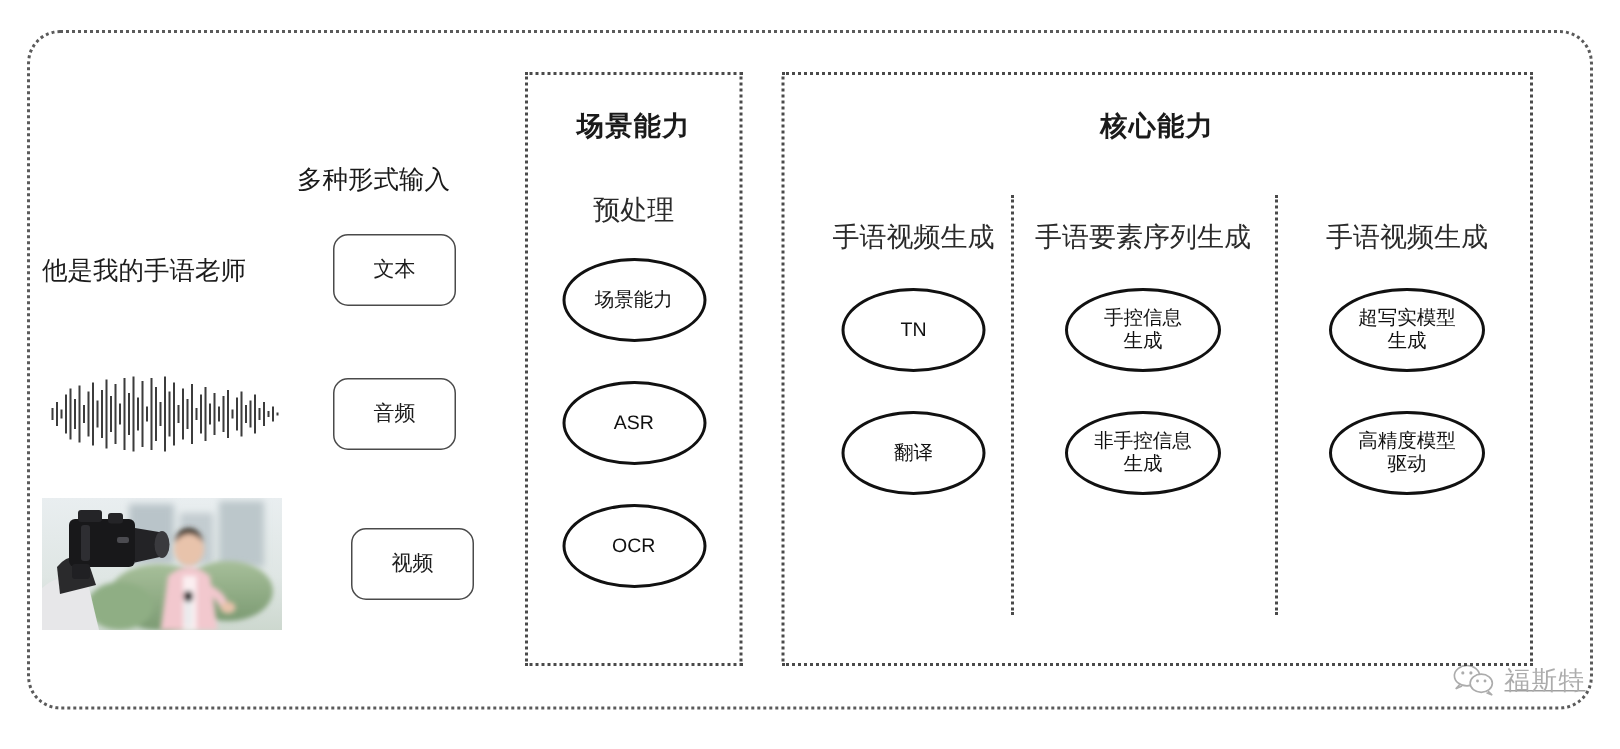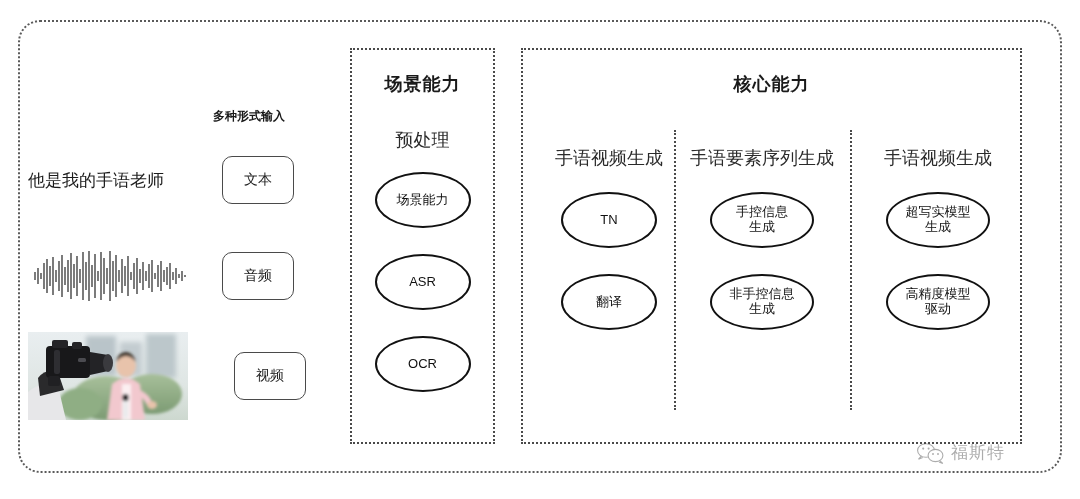--- a/index.html
+++ b/index.html
@@ -126,22 +126,22 @@
     top: 90px;
     width: 300px;
     height: 340px;
   }
   #input-title {
     position: absolute;
     left: 156px;
     top: 18px;
     width: 130px;
     text-align: center;
-    font-size: 12px;
-    font-weight: 700;
+    font-size: 17px;
+    font-weight: 400;
     color: #1a1a1a;
     white-space: nowrap;
   }
 
   .input-row {
     position: absolute;
     left: 0;
     width: 300px;
     height: 56px;
     display: flex;
@@ -152,21 +152,21 @@
   #row-video { top: 254px; gap: 12px; }
 
   .row-media {
     width: 180px;
     display: flex;
     align-items: center;
     justify-content: flex-start;
     height: 56px;
   }
   .row-chip {
-    width: 72px;
+    width: 82px;
     height: 48px;
     border: 1.6px solid #4a4a4a;
     border-radius: 10px;
     display: flex;
     align-items: center;
     justify-content: center;
     font-size: 14px;
     color: #1c1c1c;
     background: #fff;
     margin-left: 14px;
@@ -189,25 +189,26 @@
     position: relative;
     overflow: hidden;
     background: #cfd6d2;
   }
   #row-video { top: 240px; height: 92px; }
   #row-video .row-media { height: 92px; }
 
   
   #watermark {
     position: absolute;
-    left: 916px;
+    left: 968px;
     top: 441px;
     display: flex;
-    align-items: flex-start;
+    align-items: flex-end;
     opacity: 0.42;
+    text-decoration: underline;
   }
   #watermark .wm-text {
     font-size: 17px;
     color: #3b3b3b;
     margin-left: 5px;
     letter-spacing: 1px;
   }
 </style>
 </head>
 <body>

